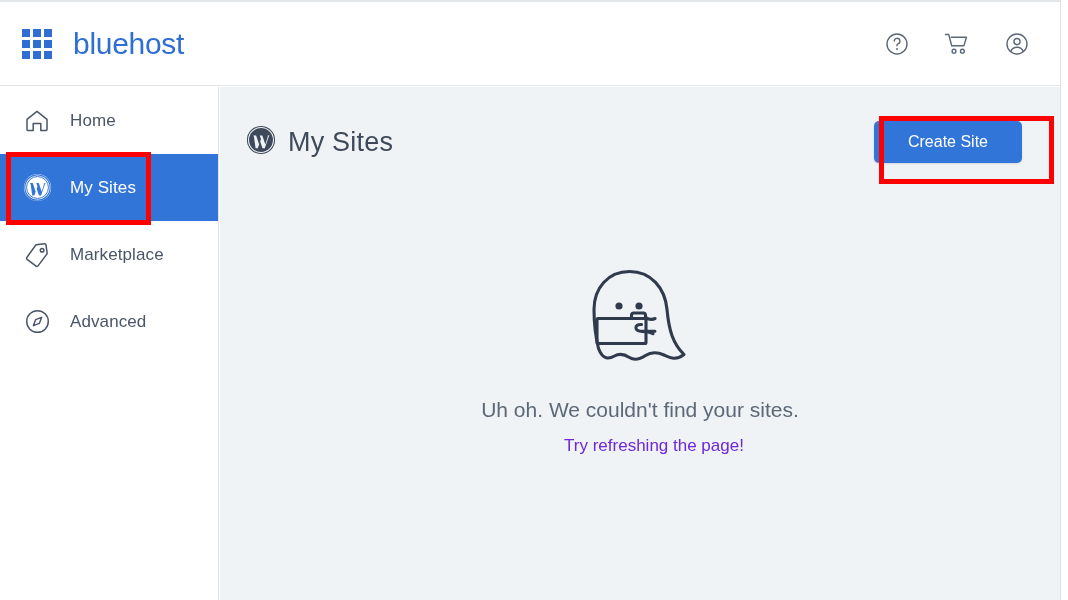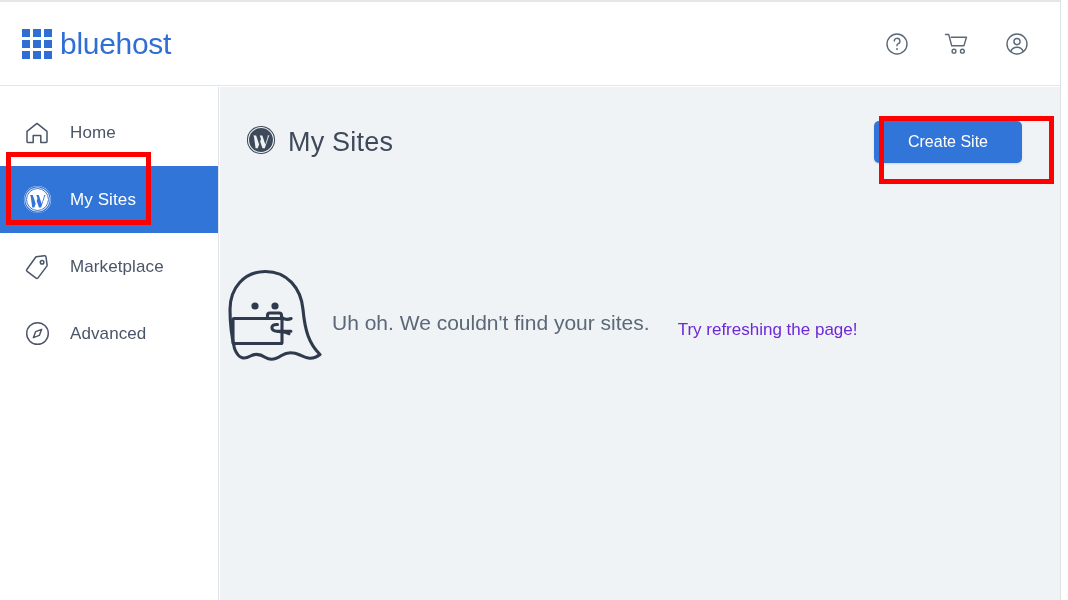--- a/index.html
+++ b/index.html
@@ -43,21 +43,21 @@
     background: #ffffff;
     border-bottom: 1px solid #e3e7ea;
     display: flex;
     align-items: center;
     justify-content: space-between;
     padding: 0 28px 0 22px;
   }
   .brand {
     display: flex;
     align-items: center;
-    gap: 8px;
+    gap: 21px;
   }
   .brand-grid {
     display: grid;
     grid-template-columns: repeat(3, 8px);
     grid-template-rows: repeat(3, 8px);
     gap: 3px;
   }
   .brand-grid i {
     display: block;
     width: 8px; height: 8px;
@@ -82,21 +82,20 @@
   .hicon svg { display: block; }
 
   
   .sidebar {
     position: absolute;
     left: 0; top: 87px;
     width: 219px;
     height: 513px;
     background: #ffffff;
     border-right: 1px solid #dfe3e8;
-    padding-top: 12px;
   }
   .nav-item {
     position: relative;
     height: 67px;
     display: flex;
     align-items: center;
     gap: 18px;
     padding-left: 22px;
     cursor: pointer;
   }
@@ -154,21 +153,21 @@
     min-width: 148px;
     cursor: pointer;
     box-shadow: 0 1px 2px rgba(0,0,0,0.12);
   }
 
   .empty-state {
     position: absolute;
     left: 0; top: 175px;
     width: 840px;
     display: flex;
-    flex-direction: row;
+    flex-direction: column;
     align-items: center;
   }
   .ghost-wrap { margin-bottom: 26px; }
   .empty-primary {
     font-size: 21px;
     color: #5a6877;
     font-weight: 400;
     margin-bottom: 14px;
   }
   .empty-secondary {

